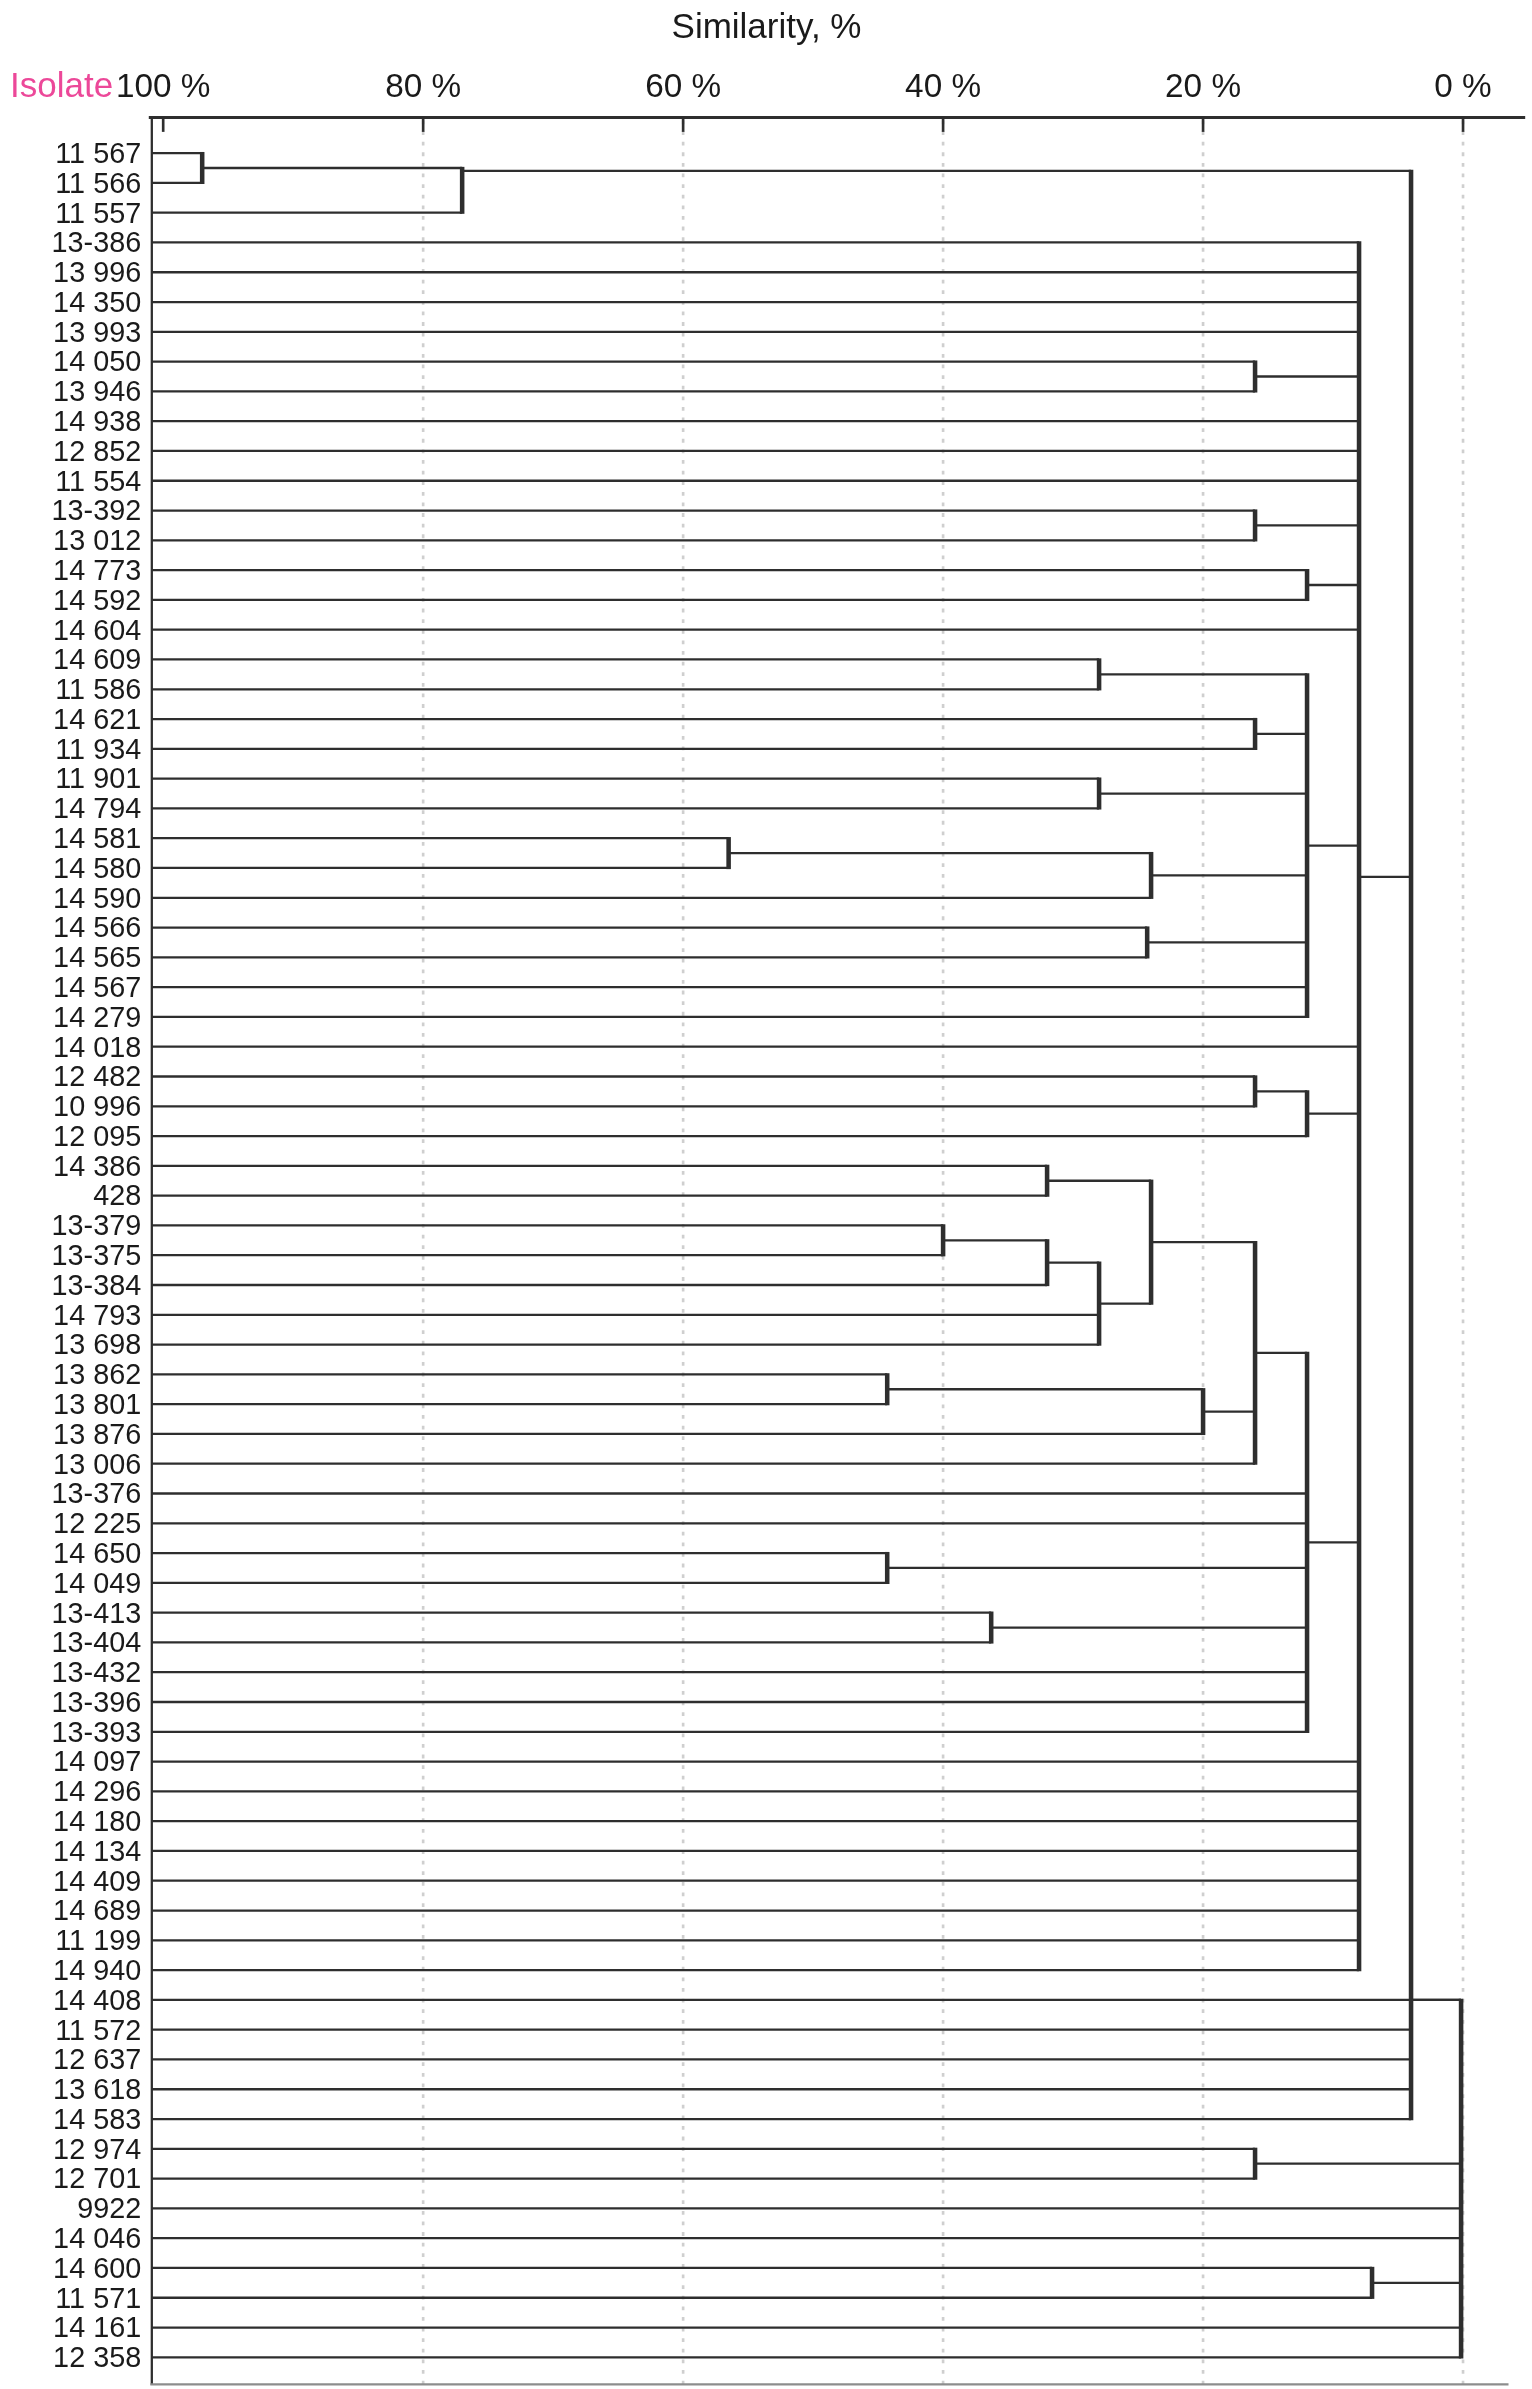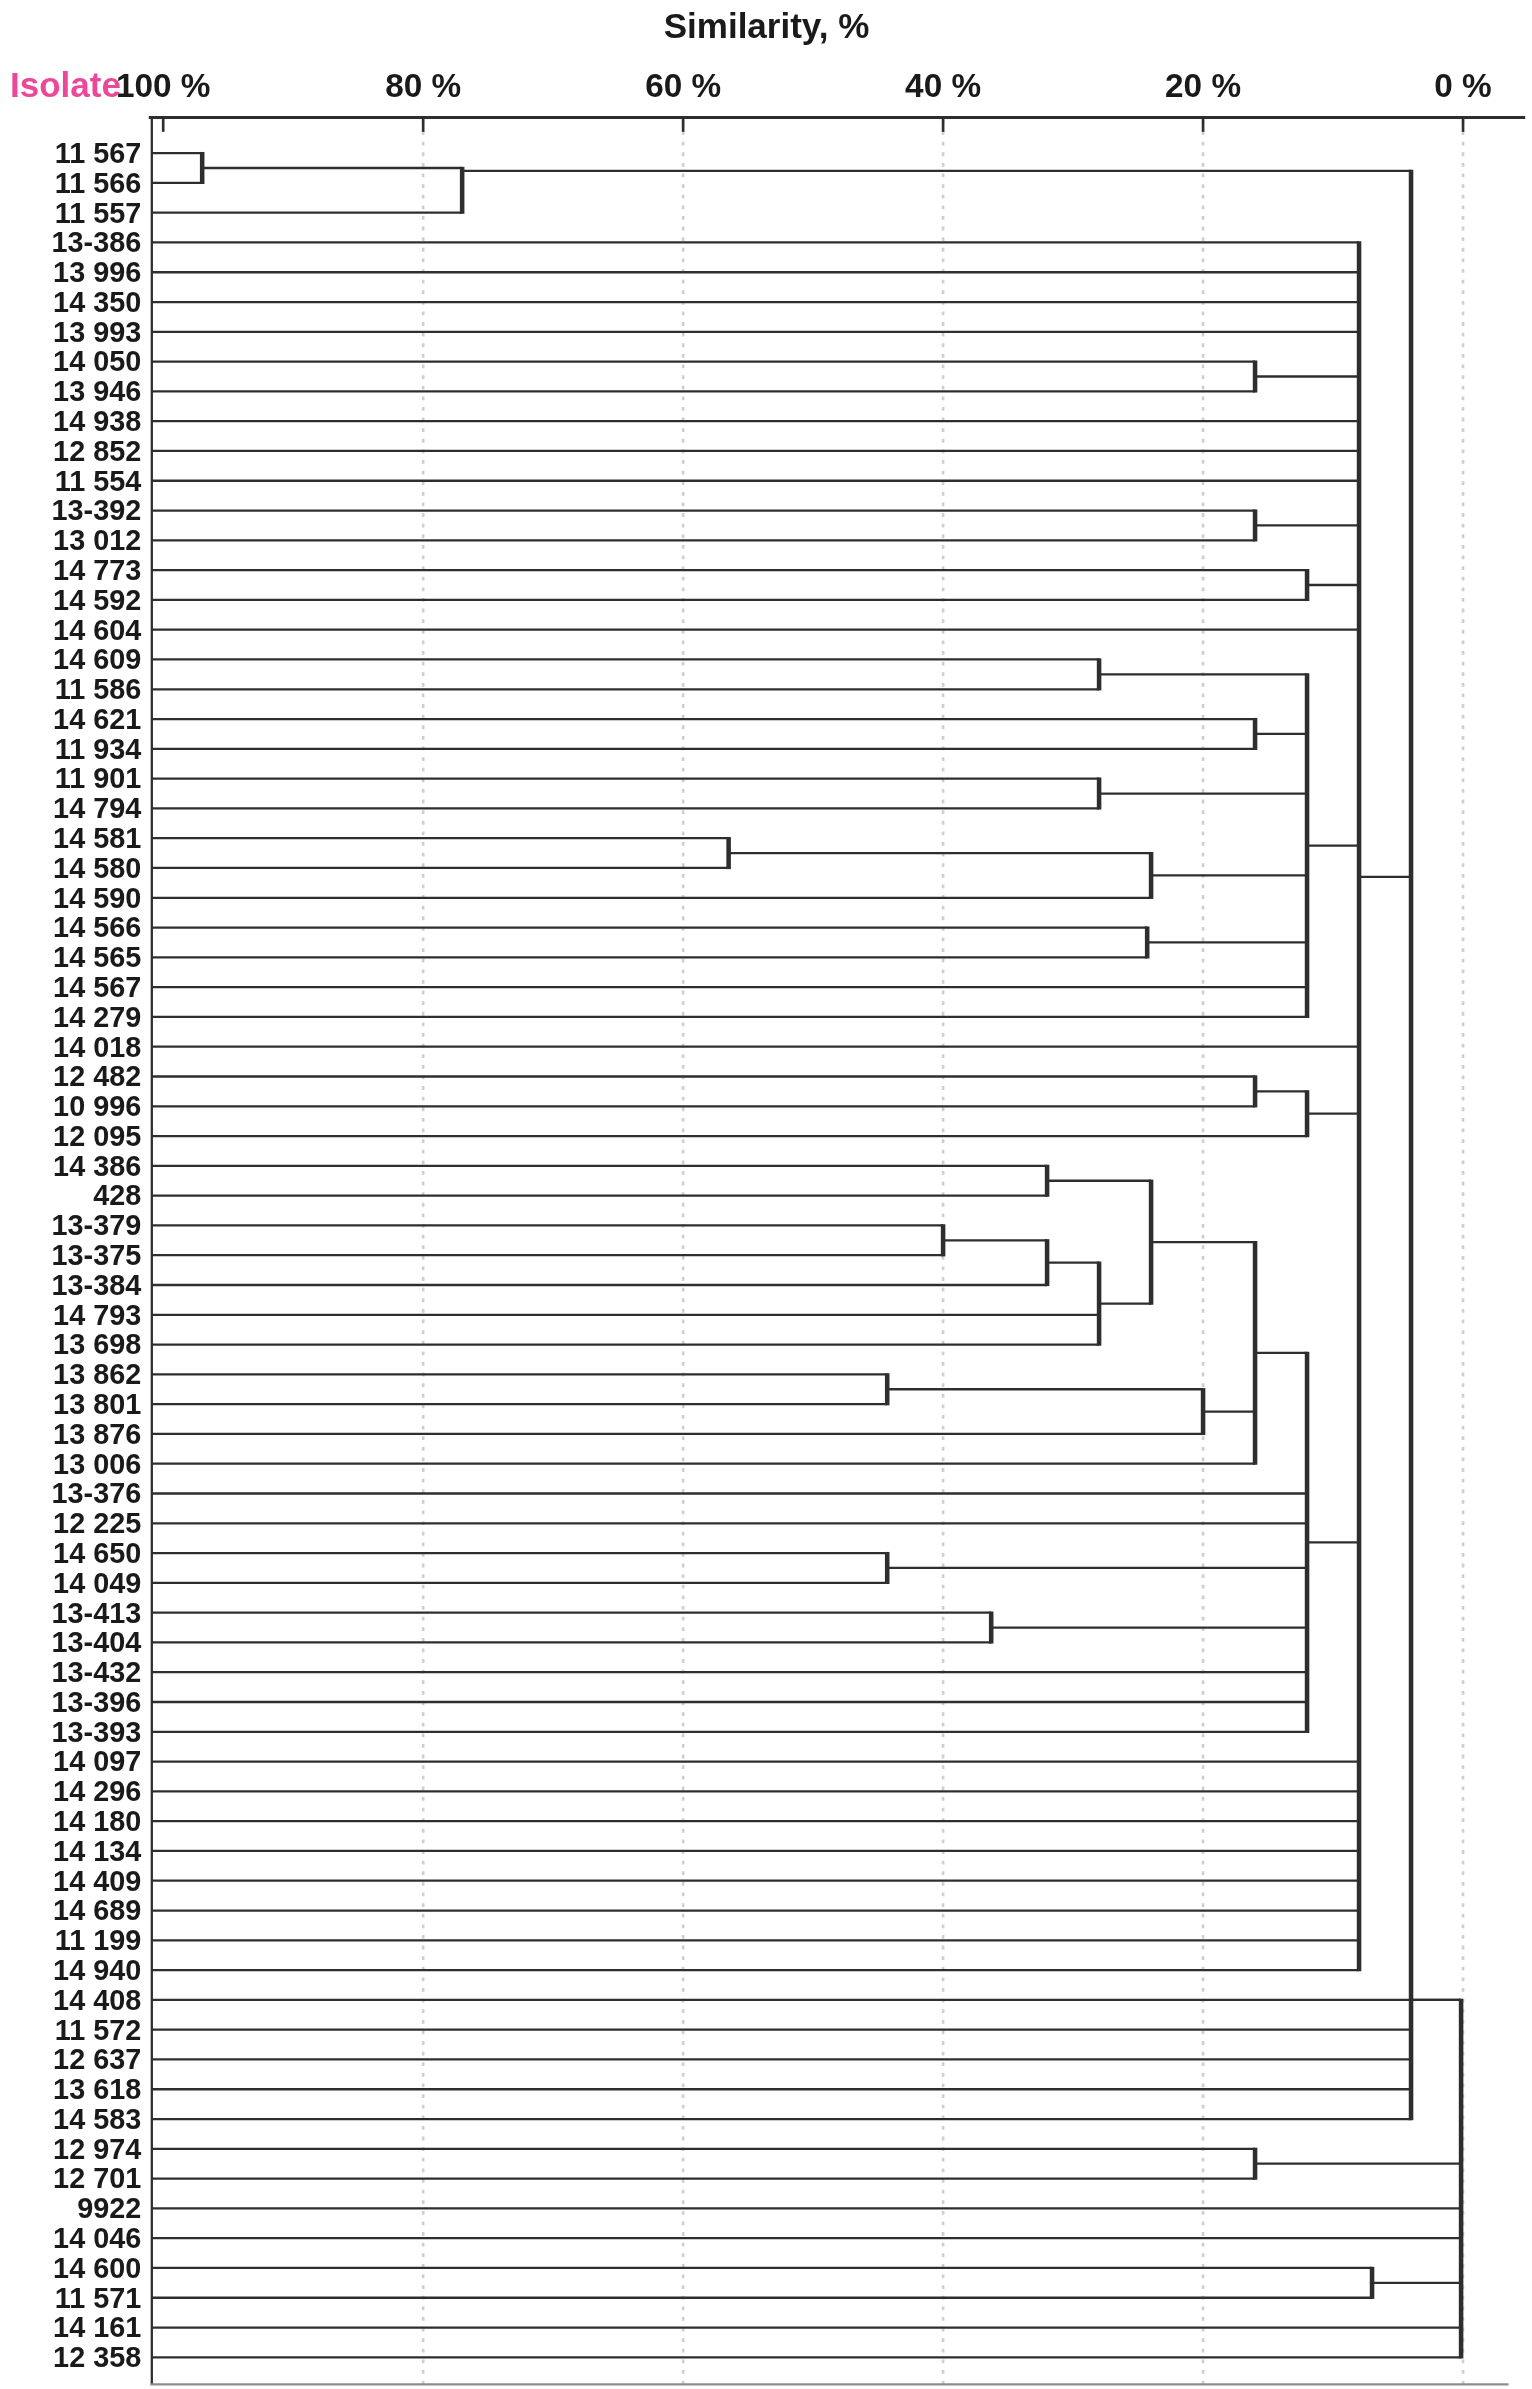--- a/index.html
+++ b/index.html
@@ -1,17 +1,17 @@
 <!DOCTYPE html>
 <html style="font-size:12px"><head>
 <meta charset="utf-8">
 <style>
   html,body{margin:0;padding:0;background:#ffffff;}
   body{width:1533px;height:2389px;position:relative;font-family:"Liberation Sans",sans-serif;color:#111;}
-  .stage{position:absolute;inset:0;font-weight:bold;}
+  .stage{position:absolute;inset:0;}
   .chart-title{position:absolute;top:6px;left:0;width:1533px;text-align:center;font-size:35px;color:#1a1a1a;}
   .row-header{position:absolute;top:65px;left:10px;font-size:35px;color:#ec4899;}
   svg{position:absolute;top:0;left:0;}
 </style>
 </head>
 <body>
 
 <div class="stage">
   <div class="chart-title">Similarity, %</div>
   <div class="row-header">Isolate</div>

